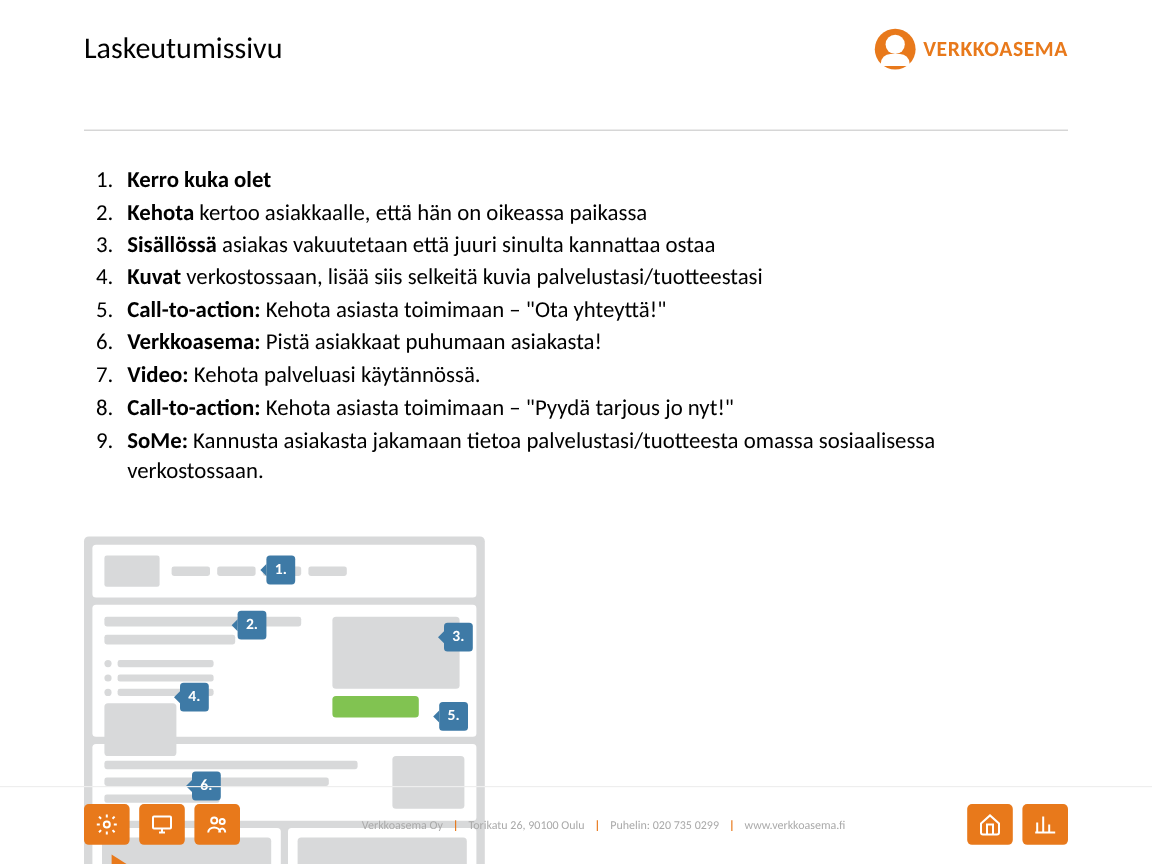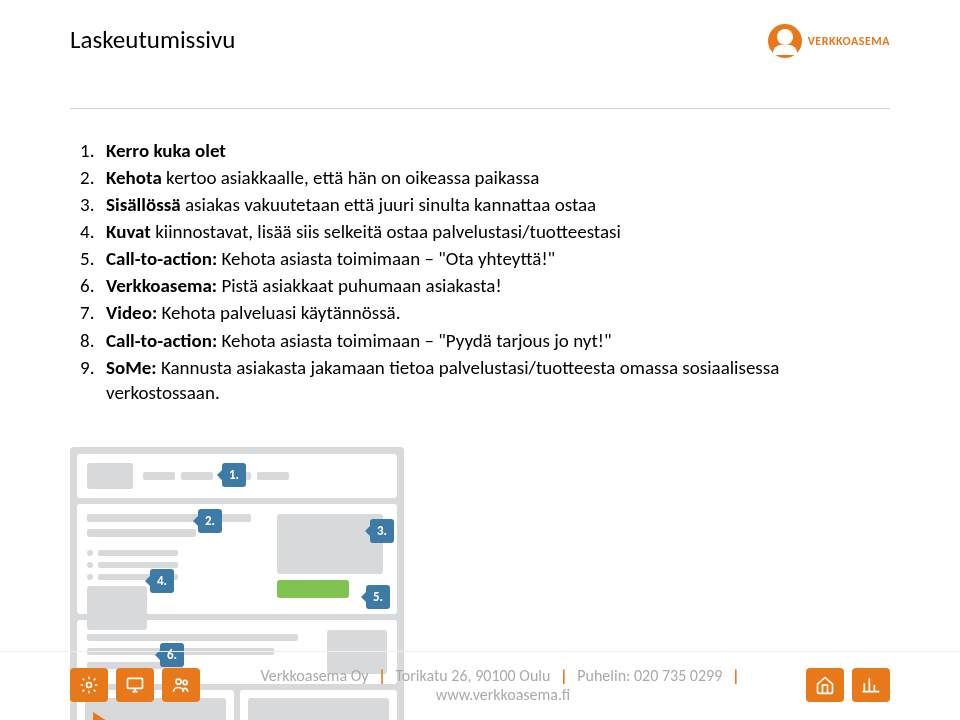--- a/index.html
+++ b/index.html
@@ -52,21 +52,21 @@
   }
   .logo-circle::after {
     content: "";
     position: absolute;
     width: 24px; height: 10px;
     background: #fff;
     border-radius: 8px 8px 0 0;
     bottom: 3px; left: 5px;
   }
   .logo-text {
-    font-size: 12px;
+    font-size: 18px;
     font-weight: 700;
     color: #e8791b;
     letter-spacing: 0.5px;
   }
   .content {
     position: absolute;
     top: 138px;
     left: 70px;
     right: 70px;
     display: flex;
@@ -197,21 +197,21 @@
   }
   .footer-icons-left, .footer-icons-right { display:flex; gap:8px; }
   .f-icon {
     width: 38px; height: 34px;
     background: #e8791b;
     border-radius: 4px;
     display:flex; align-items:center; justify-content:center;
   }
   .f-icon svg { display:block; }
   .footer-text {
-    font-size: 16px;
+    font-size: 10px;
     color: #aaa;
     text-align: center;
     flex: 1;
   }
   .footer-text .sep { margin: 0 6px; color: #e8791b; font-weight: 700; }
 </style>
 </head>
 <body>
 
 <div class="header">
@@ -222,21 +222,21 @@
   </div>
 </div>
 <div class="title-underline"></div>
 
 <div class="content">
   <div class="list-col">
     <ol id="main-list">
         <li><span class="b">Kerro kuka olet</span><span></span></li>
         <li><span class="b">Kehota</span><span> kertoo asiakkaalle, että hän on oikeassa paikassa</span></li>
         <li><span class="b">Sisällössä</span><span> asiakas vakuutetaan että juuri sinulta kannattaa ostaa</span></li>
-        <li><span class="b">Kuvat</span><span> kiinnostavat, lisää siis selkeitä ostaa palvelustasi/tuotteestasi</span></li>
+        <li><span class="b">Kuvat</span><span> verkostossaan, lisää siis selkeitä kuvia palvelustasi/tuotteestasi</span></li>
         <li><span class="b">Call-to-action:</span><span> Kehota asiasta toimimaan – "Ota yhteyttä!"</span></li>
         <li><span class="b">Verkkoasema:</span><span> Pistä asiakkaat puhumaan asiakasta!</span></li>
         <li><span class="b">Video:</span><span> Kehota palveluasi käytännössä.</span></li>
         <li><span class="b">Call-to-action:</span><span> Kehota asiasta toimimaan – "Pyydä tarjous jo nyt!"</span></li>
         <li><span class="b">SoMe:</span><span> Kannusta asiakasta jakamaan tietoa palvelustasi/tuotteesta omassa sosiaalisessa verkostossaan.</span></li>
       </ol>
   </div>
   <div class="wire-col">
     <div class="wireframe">
       <div class="wf-header">

